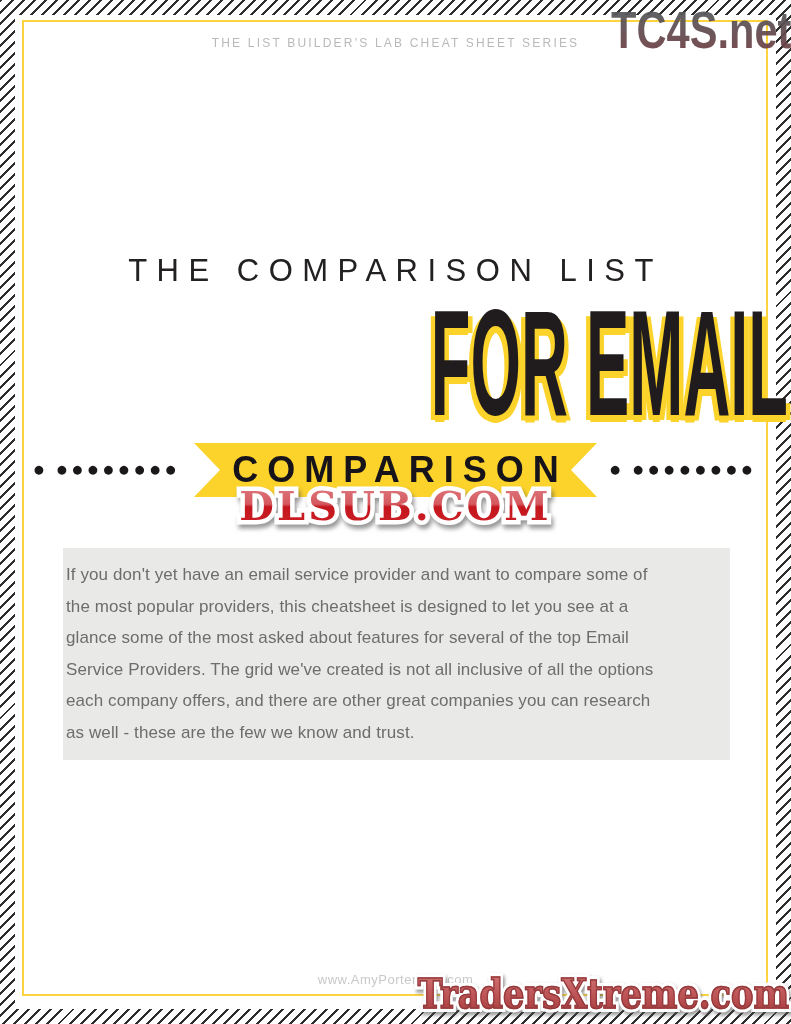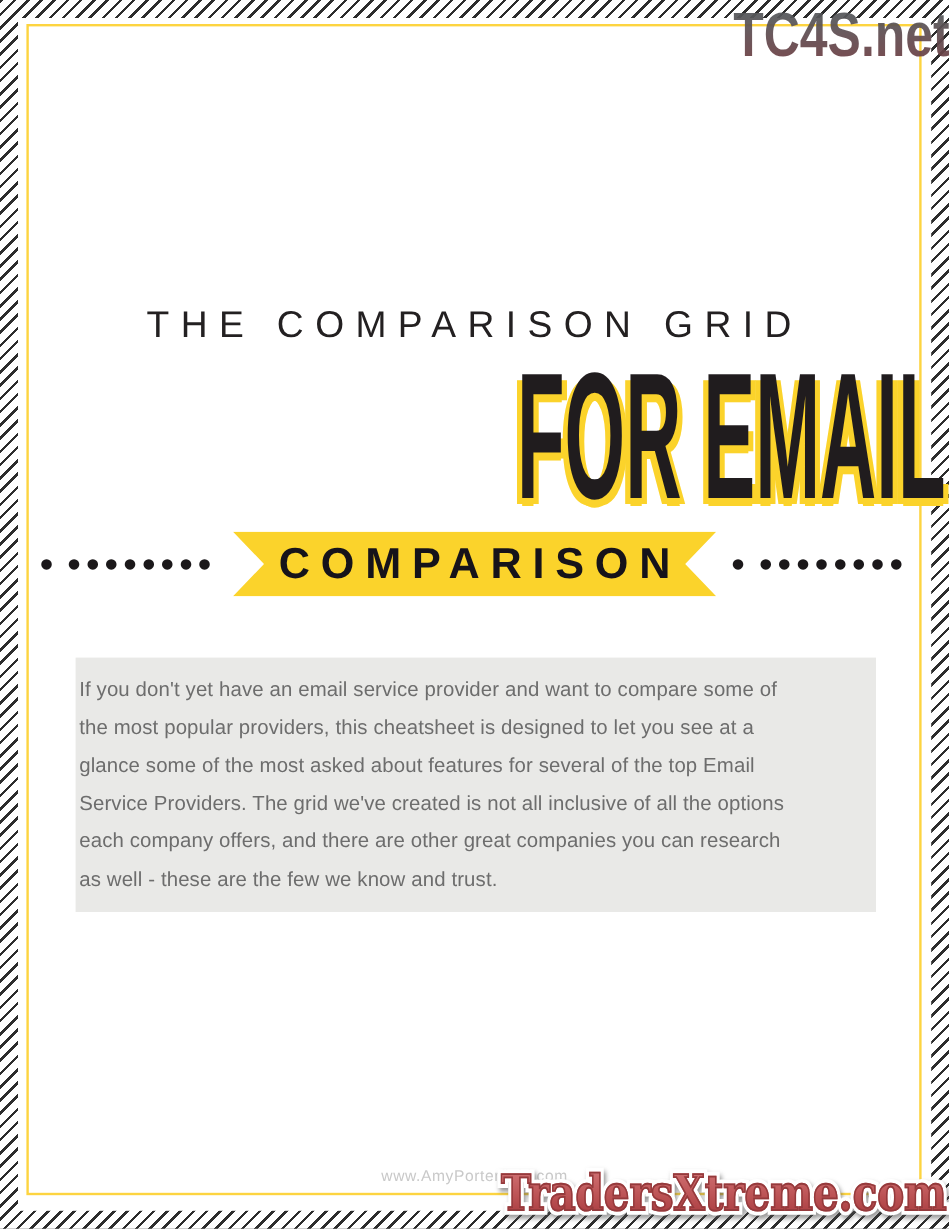--- a/index.html
+++ b/index.html
@@ -116,43 +116,50 @@
     -webkit-text-stroke:1.5px #953a3c;
   }
 </style>
 </head>
 <body>
 
 <div class="page">
   <div class="inner-white"></div>
   <div class="yellow-frame"></div>
 
+  <div class="series-label">THE LIST BUILDER'S LAB CHEAT SHEET SERIES</div>
 
   <div class="tc4s">TC4S.net</div>
 
-  <div class="kicker">THE COMPARISON GRID</div>
+  <div class="kicker">THE COMPARISON LIST</div>
 
   <div class="main-title">
     <span class="squeeze">FOR EMAIL SERVICE</span>
   </div>
 
   <div class="banner-row">
     <div class="dots-group">
       <span class="dot-lead">●</span>
       <span class="dot-row">●●●●●●●●</span>
     </div>
     <div class="ribbon">
       <span class="ribbon-label">COMPARISON</span>
     </div>
     <div class="dots-group">
       <span class="dot-lead">●</span>
       <span class="dot-row">●●●●●●●●</span>
     </div>
   </div>
 
+  <div class="dlsub-wrap">
+    <span class="layered">
+      <span class="layer-stroke">DLSUB.COM</span>
+      <span class="layer-fill">DLSUB.COM</span>
+    </span>
+  </div>
 
   <div class="intro-box">If you don't yet have an email service provider and want to compare some of
 the most popular providers, this cheatsheet is designed to let you see at a
 glance some of the most asked about features for several of the top Email
 Service Providers. The grid we've created is not all inclusive of all the options
 each company offers, and there are other great companies you can research
 as well - these are the few we know and trust.</div>
 
   <div class="footer-url">www.AmyPorterfield.com</div>
 

